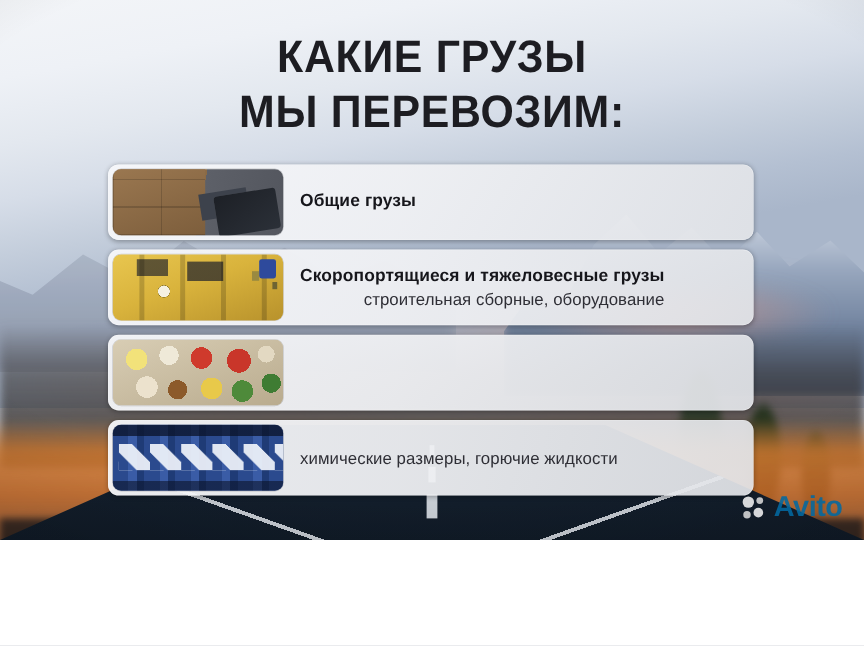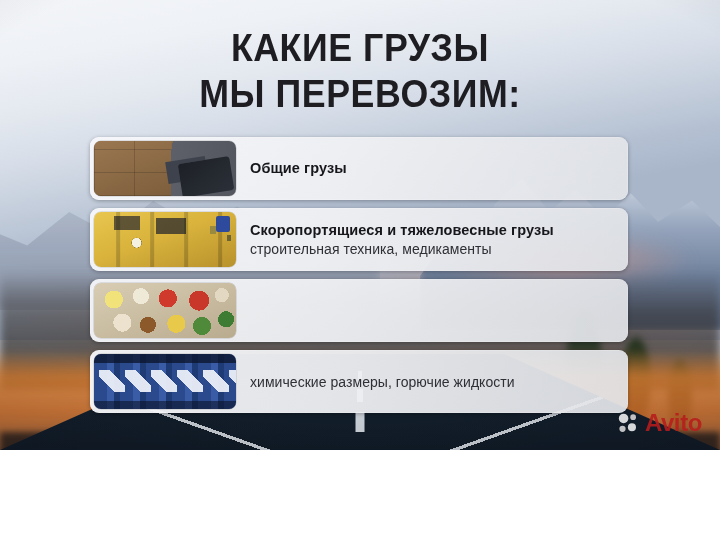--- a/index.html
+++ b/index.html
@@ -161,21 +161,21 @@
         rgba(226,228,232,.93) 100%);
     box-shadow:0 1px 4px rgba(0,0,0,.30), 0 0 0 .5px rgba(255,255,255,.35) inset;
     overflow:hidden;
   }
   .thumb {
     width:142px; height:55px; margin-left:4px;
     border-radius:7px; flex:none;
     position:relative; overflow:hidden;
     box-shadow:0 0 0 .5px rgba(0,0,0,.18);
   }
-  .ttext { margin-left:14px; }
+  .ttext { margin-left:14px;text-align:right; }
   .t-title {
     font-size:14.5px; font-weight:bold; color:#16161b;
     line-height:17px; letter-spacing:.1px;
   }
   .t-sub {
     font-size:14px; color:#2f2f36; line-height:18px;
     margin-top:1px; letter-spacing:.05px;
   }
 
   
@@ -266,21 +266,21 @@
   }
 
   
   .avito {
     position:absolute; right:18px; bottom:16px;
     display:flex; align-items:center; gap:6px;
     opacity:.88;
   }
   .avito-mark { width:22px; height:22px; flex:none; }
   .avito-text {
-    font-size:24px; font-weight:bold; color:#b91c1c;
+    font-size:24px; font-weight:bold; color:#0369a1;
     letter-spacing:-.4px; line-height:22px;
   }
 </style>
 </head>
 <body>
 
 <div id="poster">
 
   <div>
     <div class="bg-layer bg-sky"></div>
@@ -315,21 +315,21 @@
       <div class="thumb th-boxes"></div>
       <div class="ttext">
         <div class="t-title">Общие грузы</div>
       </div>
     </div>
 
     <div class="card">
       <div class="thumb th-machine"></div>
       <div class="ttext">
         <div class="t-title">Скоропортящиеся и тяжеловесные грузы</div>
-        <div class="t-sub">строительная техника, медикаменты</div>
+        <div class="t-sub">строительная сборные, оборудование</div>
       </div>
     </div>
 
     <div class="card">
       <div class="thumb th-food"></div>
     </div>
 
     <div class="card">
       <div class="thumb th-drums"></div>
       <div class="ttext">

